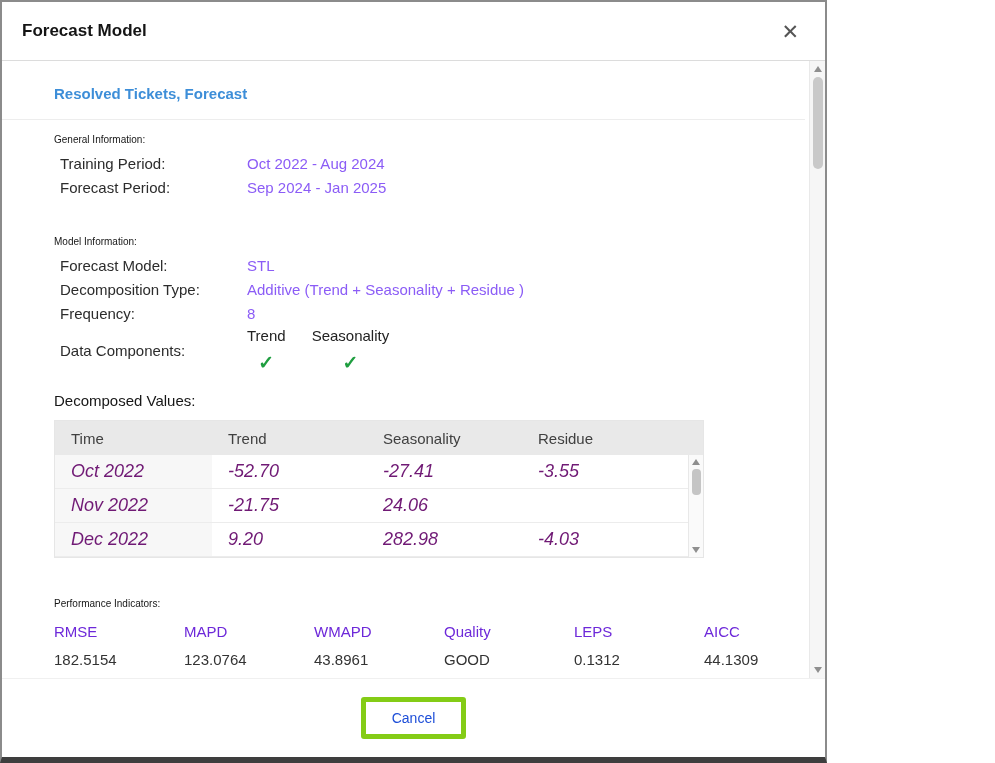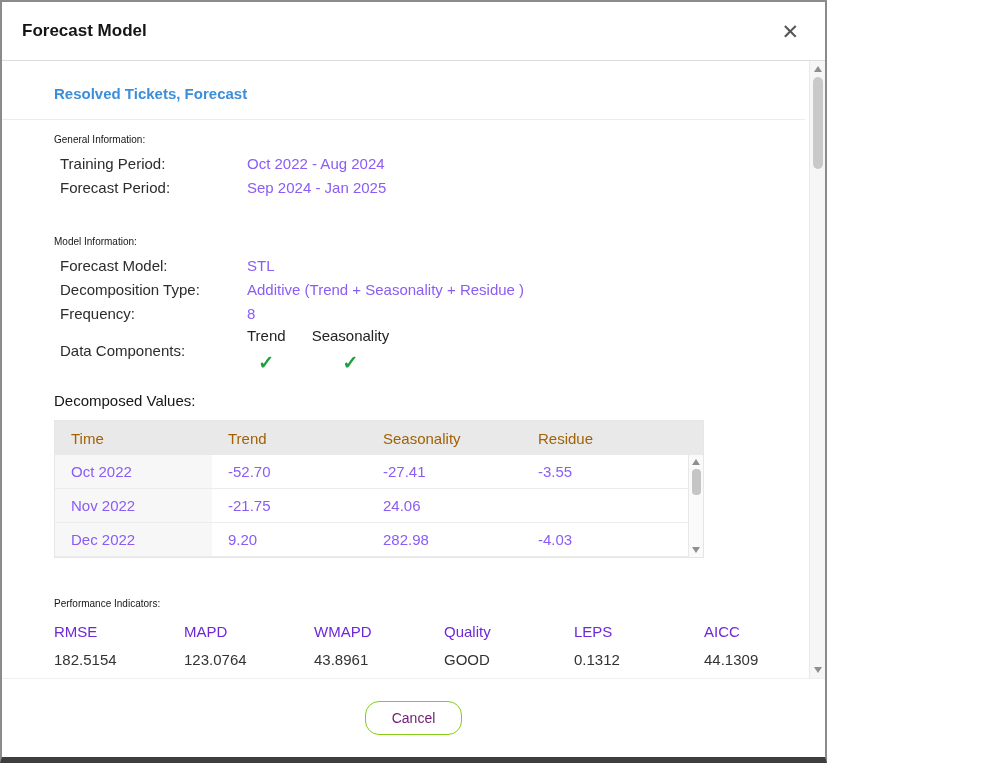--- a/index.html
+++ b/index.html
@@ -50,29 +50,30 @@
   .component { display:inline-block; text-align:center; margin-right:26px; }
   .component-name { font-size:15px; color:#232323; line-height:20px; }
   .check { display:inline-block; margin-top:7px; font-size:19px; font-weight:bold; color:#1f9e40; line-height:1; }
   
   .section-decomposed { margin-top:16px; }
   .dv-heading { font-size:15px; color:#161616; margin-bottom:11px; }
   .dtable { width:650px; border:1px solid #e6e6e6; }
   .thead {
     display:grid; grid-template-columns:157px 155px 155px 1fr;
     background:#e9e9e9; height:34px; align-items:center;
-    font-size:15px; color:#a16207;
+    font-size:15px; color:#404040;
   }
   .thead > div { padding-left:16px; }
   .tbody { position:relative; padding-right:15px; }
   .trow {
     display:grid; grid-template-columns:157px 155px 155px 1fr;
     height:34px; align-items:center;
-    font-size:15px; color:#8b5cf6;
+    font-size:18px; color:#701a75;
     border-bottom:1px solid #ececec;
+    font-style:italic;
   }
   .trow:last-child { border-bottom:none; }
   .trow > div { padding-left:16px; height:100%; display:flex; align-items:center; }
   .tcell-time { background:#f7f7f7; }
   
   .tscroll {
     position:absolute; top:0; right:0; bottom:0; width:15px;
     background:#fafafa; border-left:1px solid #e8e8e8;
     display:flex; flex-direction:column; align-items:center;
   }
@@ -98,23 +99,23 @@
   .tri-down { width:0; height:0; border-left:4px solid transparent; border-right:4px solid transparent; border-top:6px solid #8f8f8f; }
   
   .footer {
     flex:0 0 79px;
     display:flex; align-items:center; justify-content:center;
     border-top:1px solid #f0f0f0;
     background:#fff;
   }
   .cancel-btn {
     font-family:"Liberation Sans", sans-serif;
-    font-size:14px; color:#701a75;
-    background:#fff;
-    border:1px solid #84cc16; border-radius:14px;
+    font-size:14px; color:#1d4ed8;
+    background:#fff;
+    border:5px solid #84cc16; border-radius:3px;
     padding:8px 26px;
     cursor:pointer;
   }
 </style>
 </head>
 <body>
 
 <div class="window">
 
   <div class="titlebar">

